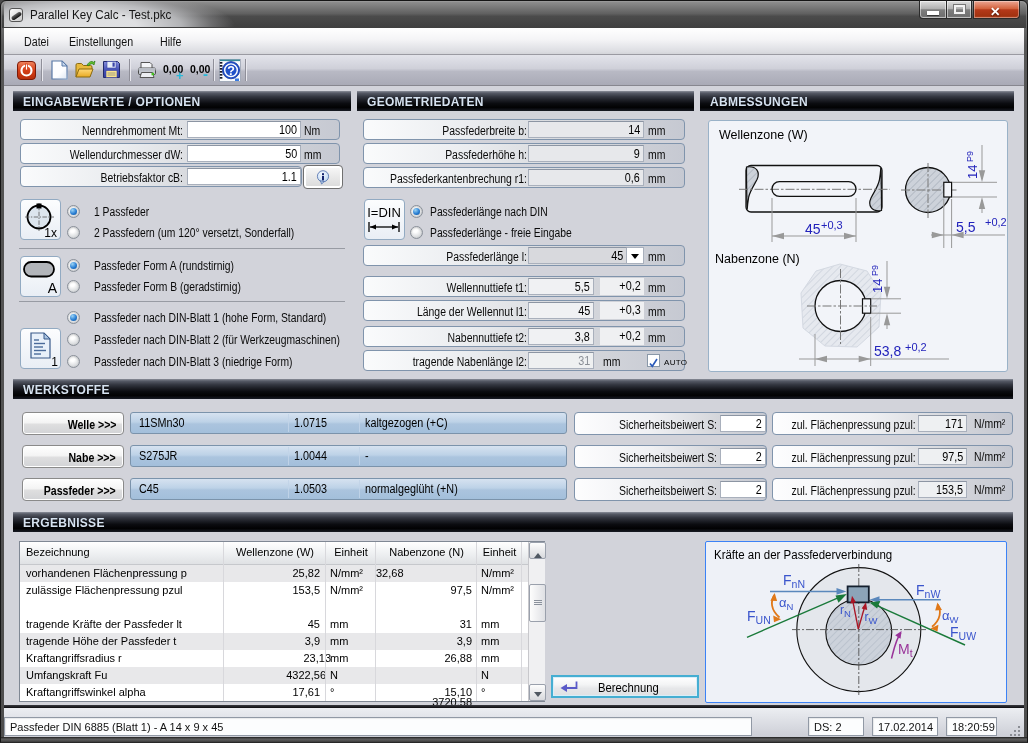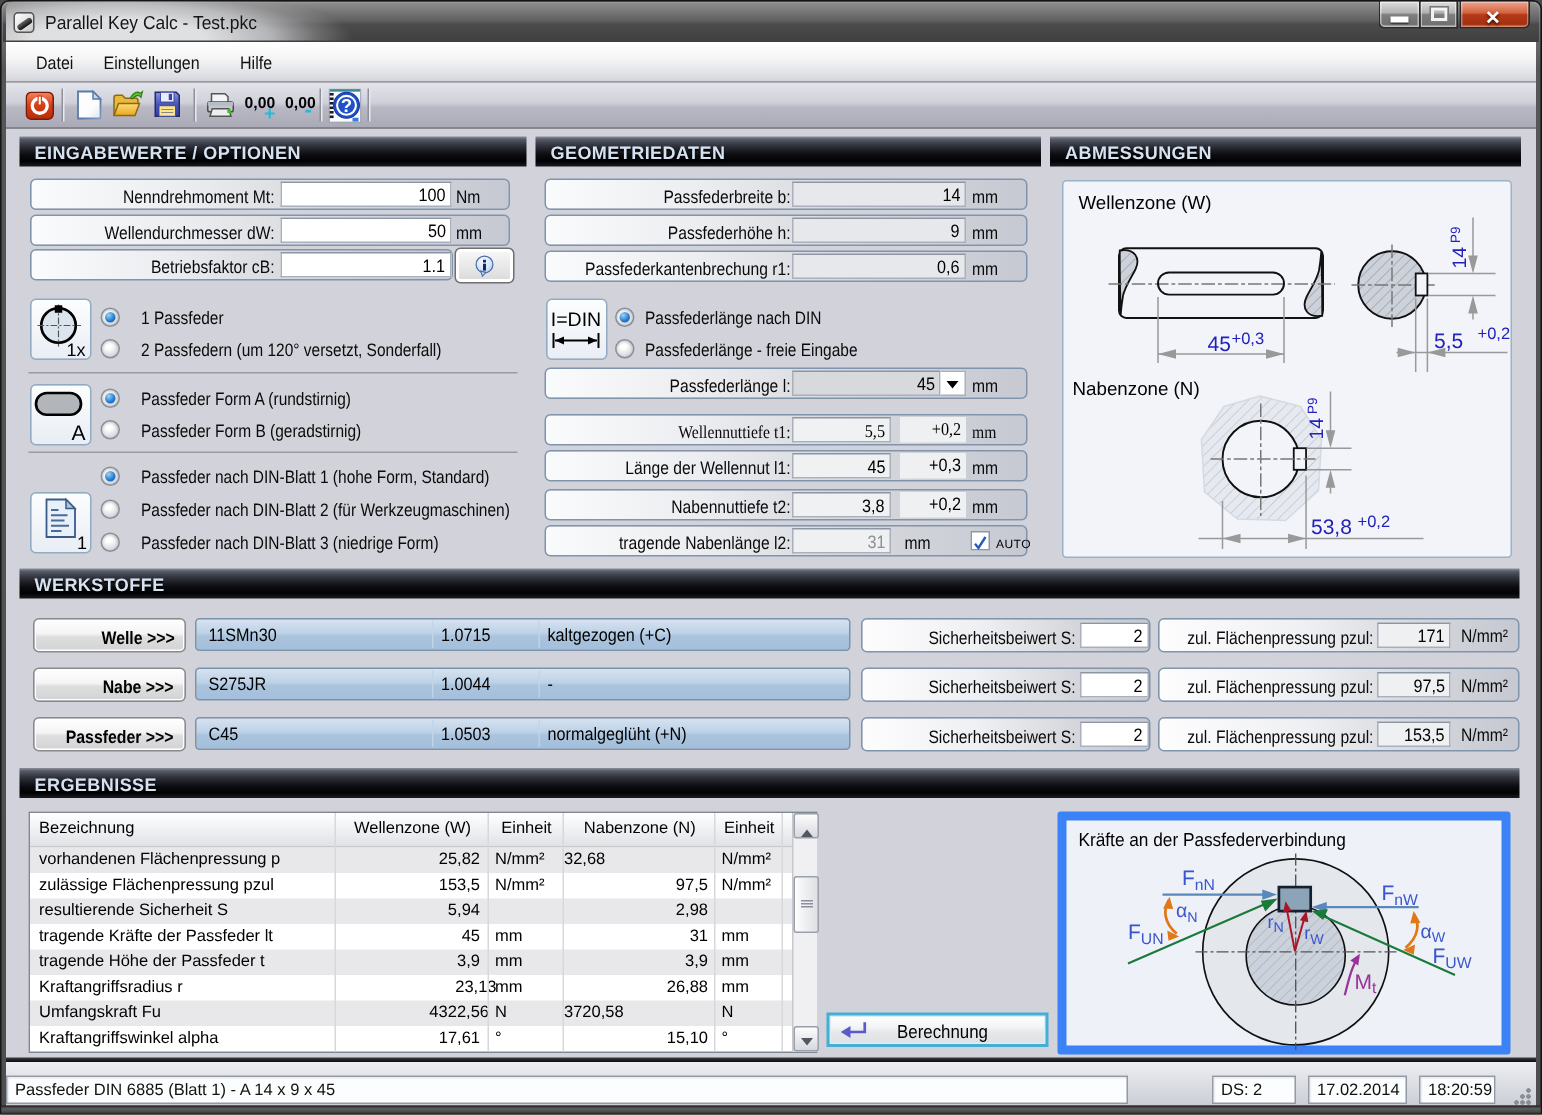--- a/index.html
+++ b/index.html
@@ -288,21 +288,21 @@
 <div class="radio" style="left:410px;top:226px;"></div>
 <div class="rlabel" style="left:430px;top:226px;">Passfederlänge - freie Eingabe</div>
 <div class="inrow" style="left:363px;top:245px;width:322px;">
   <div class="inlabel" style="left:0;width:163px;">Passfederlänge l:</div>
   <div class="infield" style="left:164px;width:99px;background:#d8d9dd;"><i>45</i></div>
   <div class="abs" style="left:263px;top:1px;width:17px;height:17px;background:#fff;border:1px solid #a9b0bc;border-left:none;">
     <div class="abs" style="left:4px;top:6px;width:0;height:0;border:4px solid transparent;border-top:5px solid #000;"></div>
   </div>
   <div class="unit" style="left:284px;">mm</div>
 </div>
-<div class="inrow" style="left:363px;top:276px;width:322px;font-family:Liberation Serif, serif;">
+<div class="inrow" style="left:363px;top:276px;width:322px;">
   <div class="inlabel" style="left:0;width:163px;">Wellennuttiefe t1:</div>
   <div class="infield" style="left:164px;width:66px;background:#f0f1f3;"><i>5,5</i></div>
   <div class="tolbox" style="left:236px;width:44px;"><i>+0,2</i></div>
   <div class="unit" style="left:284px;">mm</div>
 </div>
 <div class="inrow" style="left:363px;top:300px;width:322px;padding-left:15px;">
   <div class="inlabel" style="left:0;width:163px;">Länge der Wellennut l1:</div>
   <div class="infield" style="left:164px;width:66px;background:#f0f1f3;"><i>45</i></div>
   <div class="tolbox" style="left:236px;width:44px;"><i>+0,3</i></div>
   <div class="unit" style="left:284px;">mm</div>
@@ -487,25 +487,20 @@
         <div class="td" style="left:356px;width:96px;text-align:left;">32,68</div>
         <div class="td" style="left:461px;">N/mm²</div>
       </div>
     <div class="tr" style="top:40px;">
         <div class="td" style="left:6px;">zulässige Flächenpressung pzul</div>
         <div class="td" style="left:205px;width:95px;text-align:right;">153,5</div>
         <div class="td" style="left:310px;">N/mm²</div>
         <div class="td" style="left:356px;width:96px;text-align:right;">97,5</div>
         <div class="td" style="left:461px;">N/mm²</div>
       </div>
-    <div class="tr odd" style="top:57px;">
-        <div class="td" style="left:6px;">resultierende Sicherheit S</div>
-        <div class="td" style="left:205px;width:95px;text-align:right;">5,94</div>
-        <div class="td" style="left:356px;width:96px;text-align:right;">2,98</div>
-      </div>
     <div class="tr" style="top:74px;">
         <div class="td" style="left:6px;">tragende Kräfte der Passfeder lt</div>
         <div class="td" style="left:205px;width:95px;text-align:right;">45</div>
         <div class="td" style="left:310px;">mm</div>
         <div class="td" style="left:356px;width:96px;text-align:right;">31</div>
         <div class="td" style="left:461px;">mm</div>
       </div>
     <div class="tr odd" style="top:91px;">
         <div class="td" style="left:6px;">tragende Höhe der Passfeder t</div>
         <div class="td" style="left:205px;width:95px;text-align:right;">3,9</div>
@@ -517,21 +512,21 @@
         <div class="td" style="left:6px;">Kraftangriffsradius r</div>
         <div class="td" style="left:205px;width:106px;text-align:right;">23,13</div>
         <div class="td" style="left:310px;">mm</div>
         <div class="td" style="left:356px;width:96px;text-align:right;">26,88</div>
         <div class="td" style="left:461px;">mm</div>
       </div>
     <div class="tr odd" style="top:125px;">
         <div class="td" style="left:6px;">Umfangskraft Fu</div>
         <div class="td" style="left:211px;width:95px;text-align:right;">4322,56</div>
         <div class="td" style="left:310px;">N</div>
-        <div class="td" style="left:356px;width:96px;text-align:left;">3720,58</div>
+        <div class="td" style="left:356px;width:96px;text-align:right;margin-top:27px;">3720,58</div>
         <div class="td" style="left:461px;">N</div>
       </div>
     <div class="tr" style="top:142px;">
         <div class="td" style="left:6px;">Kraftangriffswinkel alpha</div>
         <div class="td" style="left:205px;width:95px;text-align:right;">17,61</div>
         <div class="td" style="left:310px;">°</div>
         <div class="td" style="left:356px;width:96px;text-align:right;">15,10</div>
         <div class="td" style="left:461px;">°</div>
       </div>
     <div class="vline" style="left:203px;"></div>
@@ -554,21 +549,21 @@
   </div>
 
   <div class="abs" style="left:551px;top:675px;width:148px;height:23px;border:2px solid #45aed2;border-radius:0;background:linear-gradient(180deg,#ffffff 0%,#f3f4f5 40%,#e6e7e9 60%,#dfe0e3 100%);box-shadow:inset 0 0 0 1px #d8eef8;">
     <svg class="abs" style="left:6px;top:4px;" width="20" height="12" viewBox="0 0 20 12">
       <path d="M 17.5 0.5 v 6.5 H 6" fill="none" stroke="#5a5ac8" stroke-width="1.8"></path>
       <path d="M 8 3 L 1.5 7 L 8 11 z" fill="#5a5ac8"></path>
     </svg>
     <div class="abs" style="left:45px;top:4px;font-size:12.5px;color:#000;transform:scaleX(0.9);transform-origin:0 50%;">Berechnung</div>
   </div>
 
-  <div class="abs" style="left:705px;top:541px;width:302px;height:162px;background:#eef1f7;border:6px solid #3b82f6;border-radius:2px;" id="forcebox">
+  <div class="abs" style="left:705px;top:541px;width:302px;height:162px;background:#eef1f7;border:1px solid #3b82f6;border-radius:2px;" id="forcebox">
 <svg width="300" height="160" viewBox="0 0 300 160" style="position:absolute;left:0;top:0;">
   <defs>
     <pattern id="hatch3" width="5" height="5" patternUnits="userSpaceOnUse" patternTransform="rotate(45)">
       <rect width="5" height="5" fill="#ccd2db"></rect>
             <line x1="0" y1="0" x2="0" y2="5" stroke="#aab4c2" stroke-width="1"></line>
     </pattern>
   </defs>
   <text x="8" y="17" font-family="Liberation Sans, sans-serif" font-size="12.5" fill="#000" transform="scale(0.92,1)" style="transform-origin:8px 17px;">Kräfte an der Passfederverbindung</text>
   <circle cx="152.8" cy="87.6" r="62" fill="#e4e7ec" stroke="#111" stroke-width="1.1"></circle>
   <circle cx="152.8" cy="90" r="33" fill="url(#hatch3)" stroke="#111" stroke-width="1.1"></circle>

